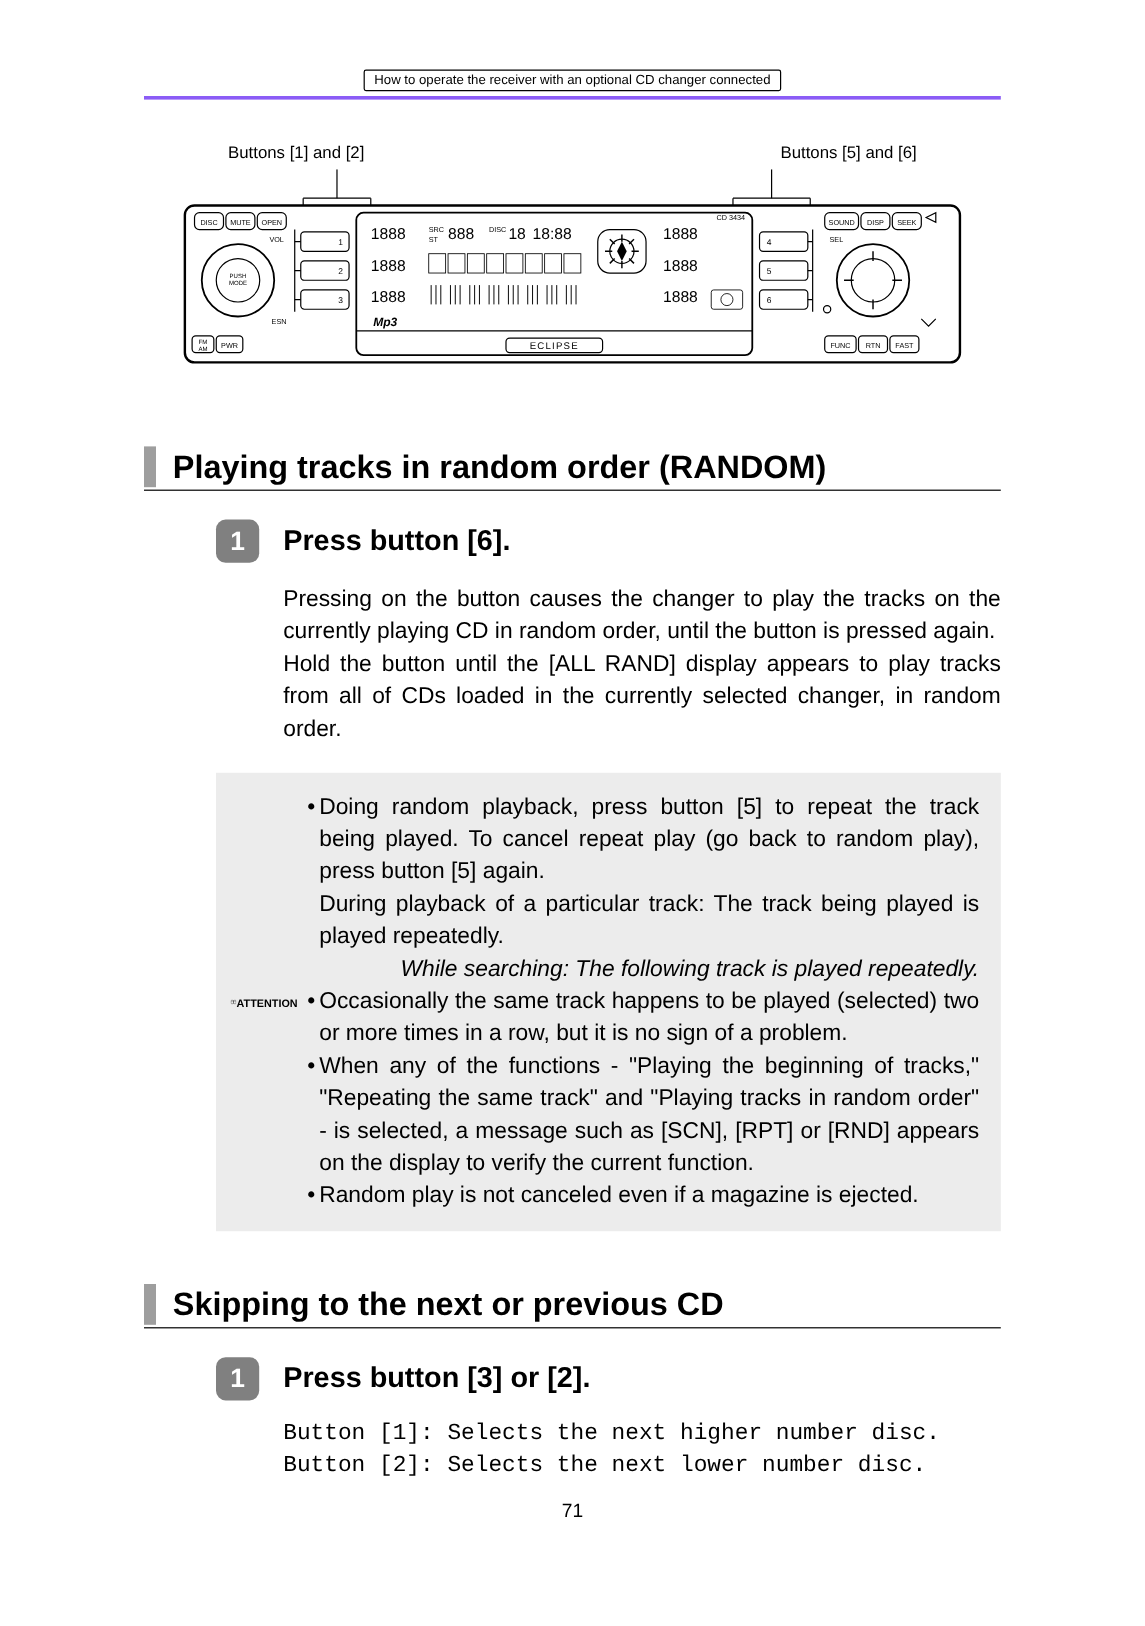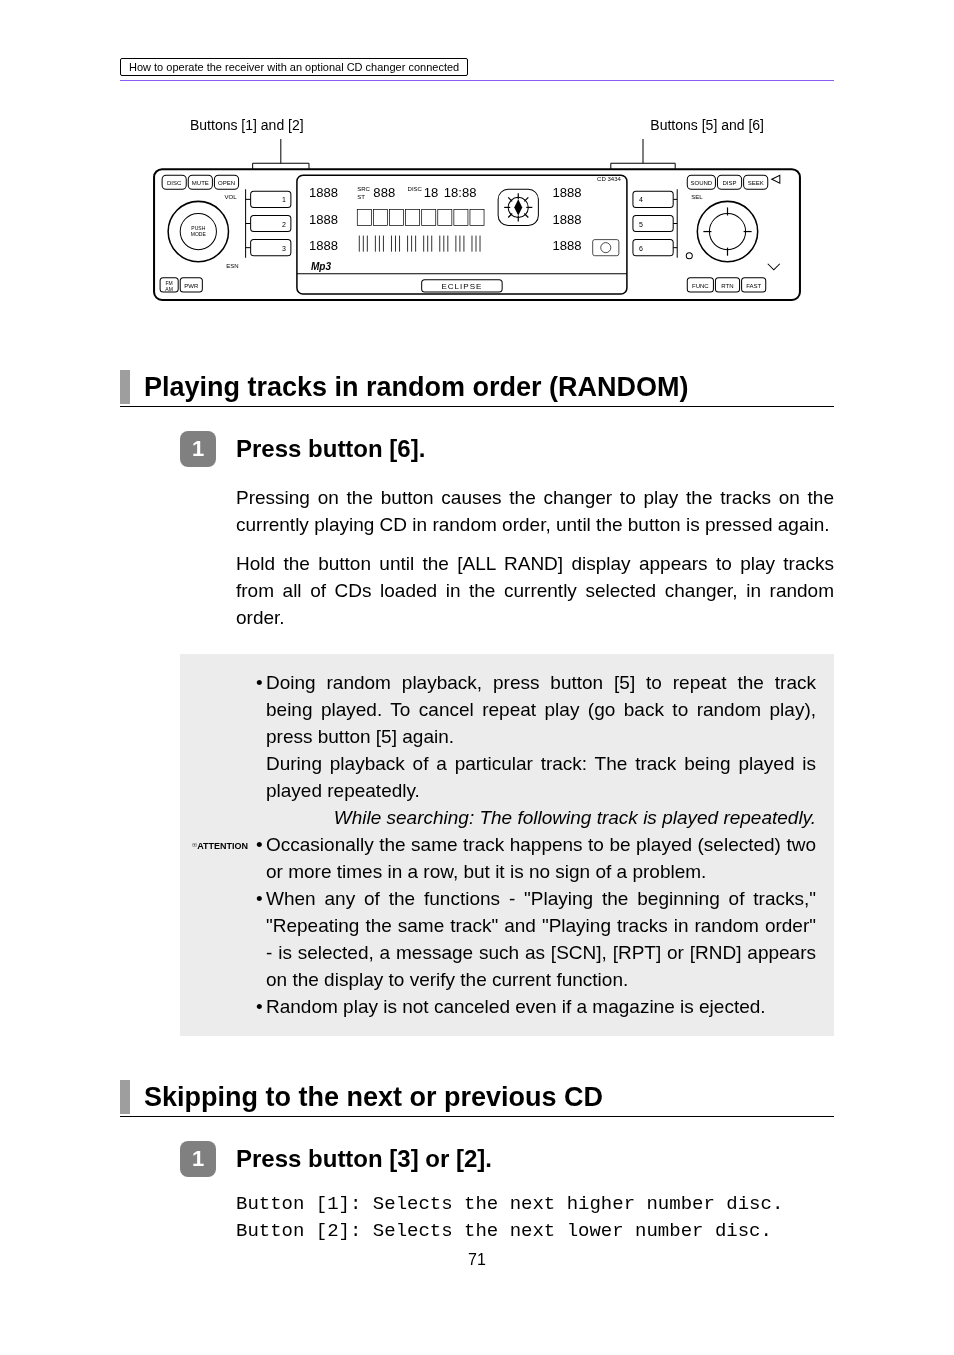--- a/index.html
+++ b/index.html
@@ -12,23 +12,23 @@
     height: 1355px;
     position: relative;
   }
   .page {
     padding: 58px 120px 0 120px;
     box-sizing: border-box;
     position: relative;
     height: 100%;
   }
   .header-line {
-    border-bottom: 1px solid #8b5cf6;
-    display: flex;
-    justify-content: flex-start;
+    border-bottom: 3px solid #8b5cf6;
+    display: flex;
+    justify-content: center;
     padding-bottom: 2px;
   }
   .header-box {
     border: 1px solid #000;
     border-radius: 2px;
     font-size: 11px;
     padding: 2px 8px;
     margin-bottom: 2px;
   }
   .callouts {
@@ -336,21 +336,21 @@
     <div class="bar"></div>
     <h2>Playing tracks in random order (RANDOM)</h2>
   </div>
 
   <div class="step-row">
     <div class="step-badge">1</div>
     <div class="step-text">Press button [6].</div>
   </div>
 
   <div class="body-para">Pressing on the button causes the changer to play the tracks on the currently playing CD in random order, until the button is pressed again.</div>
-  <div class="body-para" style="margin-top:12px;">Hold the button until the [ALL RAND] display appears to play tracks from all of CDs loaded in the currently selected changer, in random order.</div>
+  <div class="body-para" style="margin-top:0;">Hold the button until the [ALL RAND] display appears to play tracks from all of CDs loaded in the currently selected changer, in random order.</div>
 
   <div class="attention-box">
     <div class="attention-left">
       <svg width="40" height="30" viewBox="0 0 40 30">
         <path d="M 4 8 Q 4 4 8 4 L 16 4 Q 20 4 20 8 L 20 22 Q 20 26 16 26 L 8 26 Q 4 26 4 22 Z" fill="none" stroke="#000" stroke-width="2"></path>
         <path d="M 20 8 Q 20 4 24 4 L 32 4 Q 36 4 36 8 L 36 22 Q 36 26 32 26 L 24 26 Q 20 26 20 22 Z" fill="none" stroke="#000" stroke-width="2"></path>
         <line x1="4" y1="10" x2="36" y2="10" stroke="#000" stroke-width="1.5"></line>
       </svg>
       <div class="attention-label">ATTENTION</div>
     </div>

